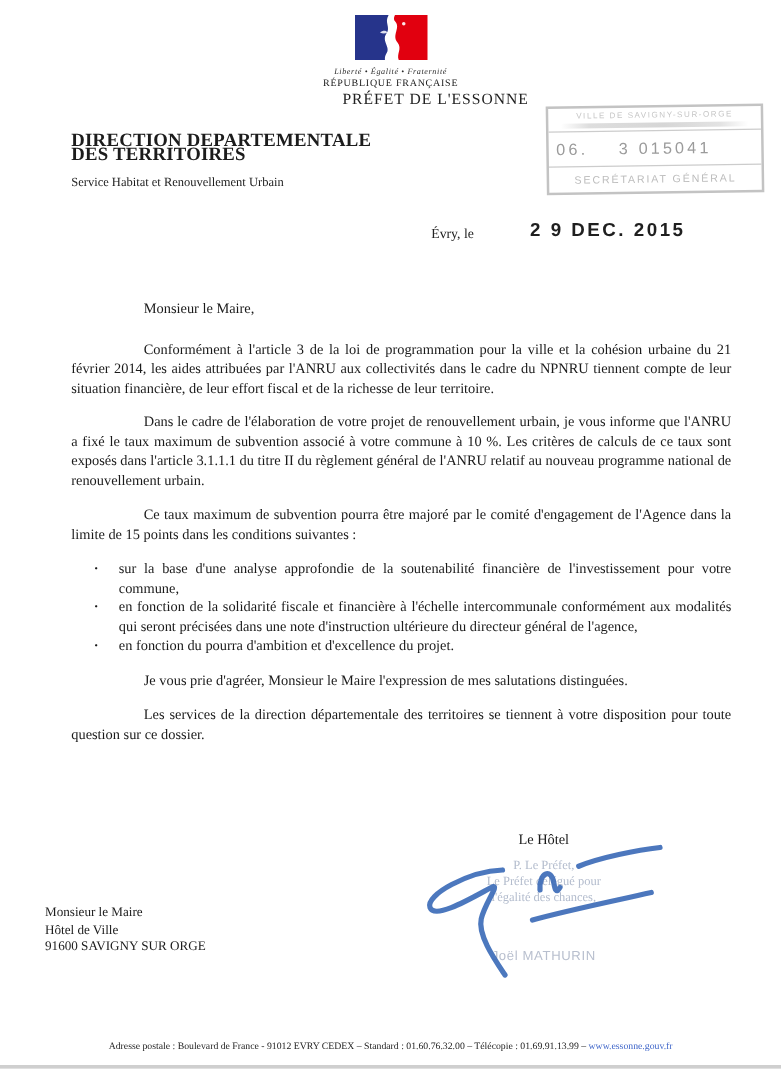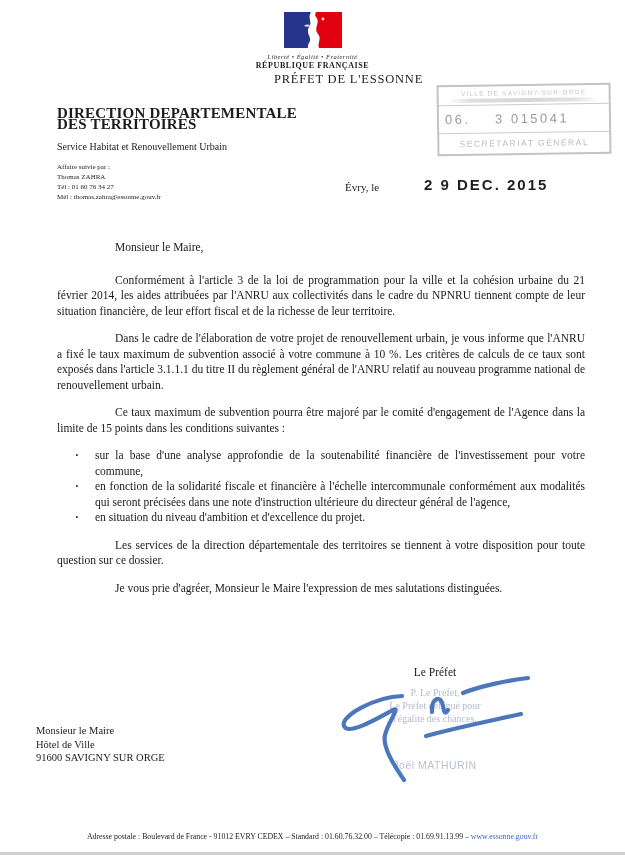--- a/index.html
+++ b/index.html
@@ -10,21 +10,21 @@
     background:#ffffff;
     font-family:"Liberation Serif", serif;
     color:#1c1c1c;
     overflow:hidden;
     box-shadow:inset 0 -3px 0 #cfcfcf;
   }
   
   .rf-block{position:absolute;top:12px;left:0;width:100%;text-align:center;}
   .flag-wrap{display:inline-block;}
   .rf-motto{font-size:6.5px;font-style:italic;letter-spacing:.5px;color:#2a2a2a;margin-top:1px;}
-  .rf-republic{font-size:8px;font-weight:bold;letter-spacing:.6px;color:#1d1d1d;margin-top:1px;font-variant:small-caps;}
+  .rf-republic{font-size:8px;font-weight:normal;letter-spacing:.6px;color:#1d1d1d;margin-top:1px;font-variant:small-caps;}
   .prefecture{position:absolute;top:72px;left:0;width:100%;text-align:center;font-size:12.5px;letter-spacing:.8px;color:#222;padding-left:36px;}
   
   .stamp{
     position:absolute;top:84px;left:437px;width:170px;
     border:2px solid #c3c3c3;
     transform:rotate(-.8deg);
     font-family:"Liberation Sans", sans-serif;
     color:#b5b5b5;
     background:rgba(255,255,255,0);
   }
@@ -89,26 +89,20 @@
     <div class="stamp-row1">VILLE DE SAVIGNY-SUR-ORGE</div>
     <div class="stamp-smudge"></div>
     <div class="stamp-row2">06.    3 015041</div>
     <div class="stamp-row3">SECRÉTARIAT GÉNÉRAL</div>
   </div>
 
   <div class="sender">
     <div class="title">DIRECTION DEPARTEMENTALE</div>
     <div class="title">DES TERRITOIRES</div>
     <div class="service">Service Habitat et Renouvellement Urbain</div>
-    <div class="affaire">
-      <div>Affaire suivie par :</div>
-      <div>Thomas ZAHRA</div>
-      <div>Tél : 01 60 76 34 27</div>
-      <div>Mél : thomas.zahra@essonne.gouv.fr</div>
-    </div>
   </div>
 
   <div class="dateline-place">Évry, le</div>
   <div class="dateline-stamp">2 9 DEC. 2015</div>
 
   <div class="body-text">
     <p class="salutation">Monsieur le Maire,</p>
     <p>Conformément à l'article 3 de la loi de programmation pour la ville et la cohésion urbaine du 21 février 2014, les aides attribuées par l'ANRU aux collectivités dans le cadre du NPNRU tiennent compte de leur situation financière, de leur effort fiscal et de la richesse de leur territoire.</p>
     <p>Dans le cadre de l'élaboration de votre projet de renouvellement urbain, je vous informe que l'ANRU a fixé le taux maximum de subvention associé à votre commune à 10 %. Les critères de calculs de ce taux sont exposés dans l'article 3.1.1.1 du titre II du règlement général de l'ANRU relatif au nouveau programme national de renouvellement urbain.</p>
     <p>Ce taux maximum de subvention pourra être majoré par le comité d'engagement de l'Agence dans la limite de 15 points dans les conditions suivantes :</p>
@@ -116,30 +110,30 @@
       <div class="bullet-row">
         <span class="bullet-mark">·</span>
         <span class="bullet-body">sur la base d'une analyse approfondie de la soutenabilité financière de l'investissement pour votre commune,</span>
       </div>
       <div class="bullet-row">
         <span class="bullet-mark">·</span>
         <span class="bullet-body">en fonction de la solidarité fiscale et financière à l'échelle intercommunale conformément aux modalités qui seront précisées dans une note d'instruction ultérieure du directeur général de l'agence,</span>
       </div>
       <div class="bullet-row">
         <span class="bullet-mark">·</span>
-        <span class="bullet-body">en situation du niveau d'ambition et d'excellence du projet.</span>
+        <span class="bullet-body">en fonction du pourra d'ambition et d'excellence du projet.</span>
       </div>
     </div>
+    <p>Je vous prie d'agréer, Monsieur le Maire l'expression de mes salutations distinguées.</p>
     <p>Les services de la direction départementale des territoires se tiennent à votre disposition pour toute question sur ce dossier.</p>
-    <p>Je vous prie d'agréer, Monsieur le Maire l'expression de mes salutations distinguées.</p>
   </div>
 
   <div class="sig">
     <div class="sig-inner">
-      <div class="sig-title">Le Préfet</div>
+      <div class="sig-title">Le Hôtel</div>
       <div class="sig-faint">P. Le Préfet,</div>
       <div class="sig-faint">Le Préfet délégué pour</div>
       <div class="sig-faint">l'égalité des chances,</div>
       <div class="sig-name">Joël MATHURIN</div>
     </div>
     <svg class="sig-ink" width="250" height="145" viewBox="0 0 250 145">
       <g fill="none" stroke="#3d6cb8" stroke-width="4.2" stroke-linecap="round" opacity=".92">
         <path d="M72,30 C45,31 10,50 14,60 C18,70 48,52 63,44 C71,40 58,56 55,69 C52,82 66,102 74,114"></path>
         <path d="M102,46 C101,32 111,28 113,40 C114,46 115,49 118,44"></path>
         <path d="M133,27 C150,20 180,14 198,12"></path>

